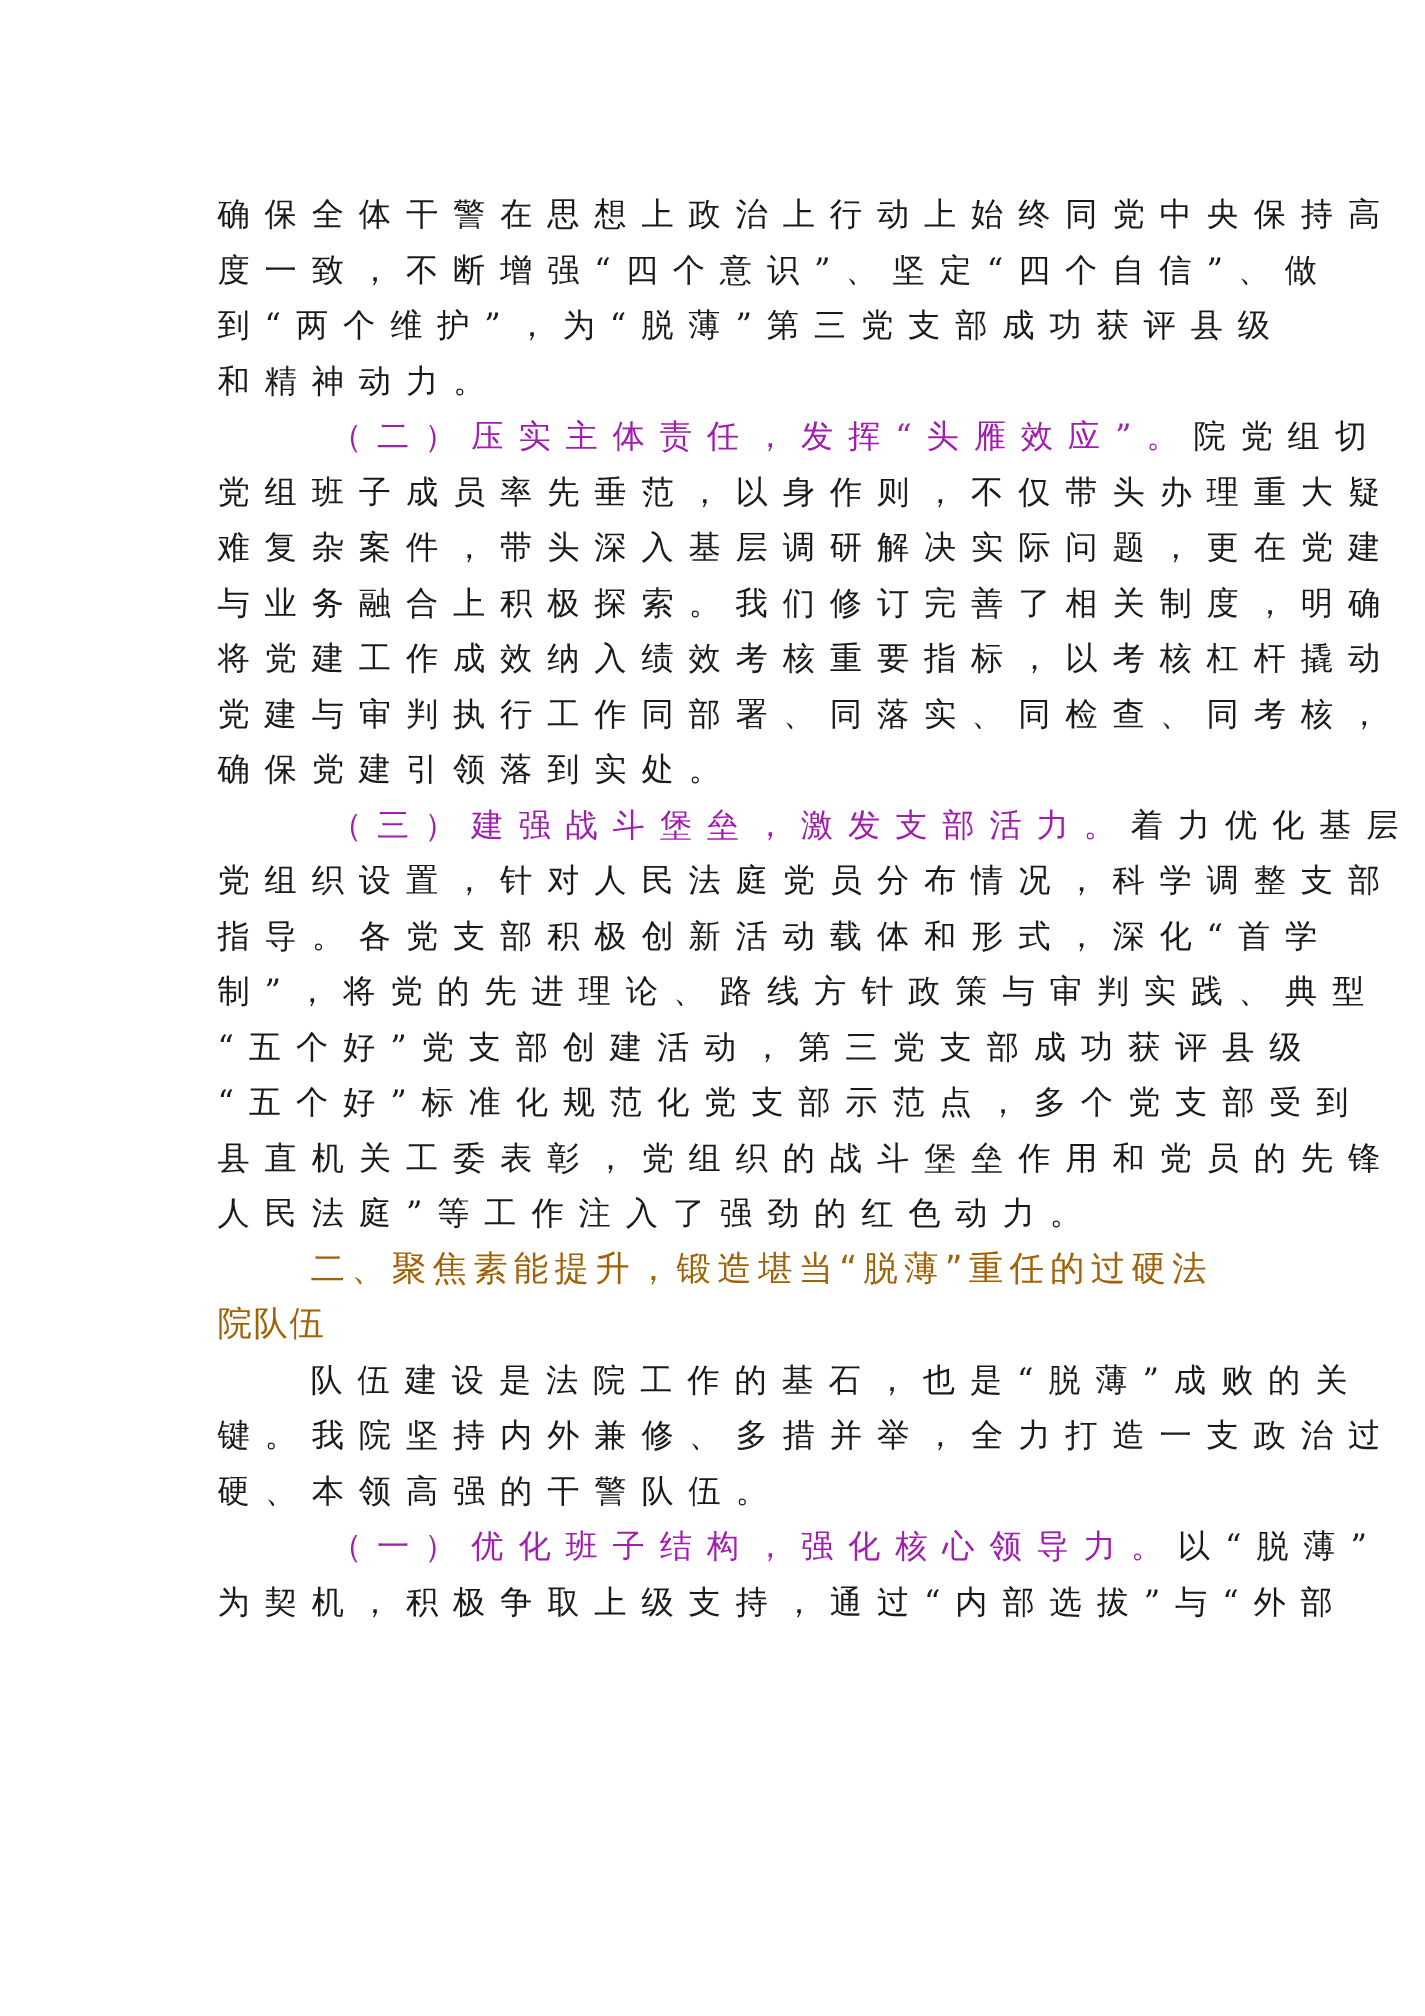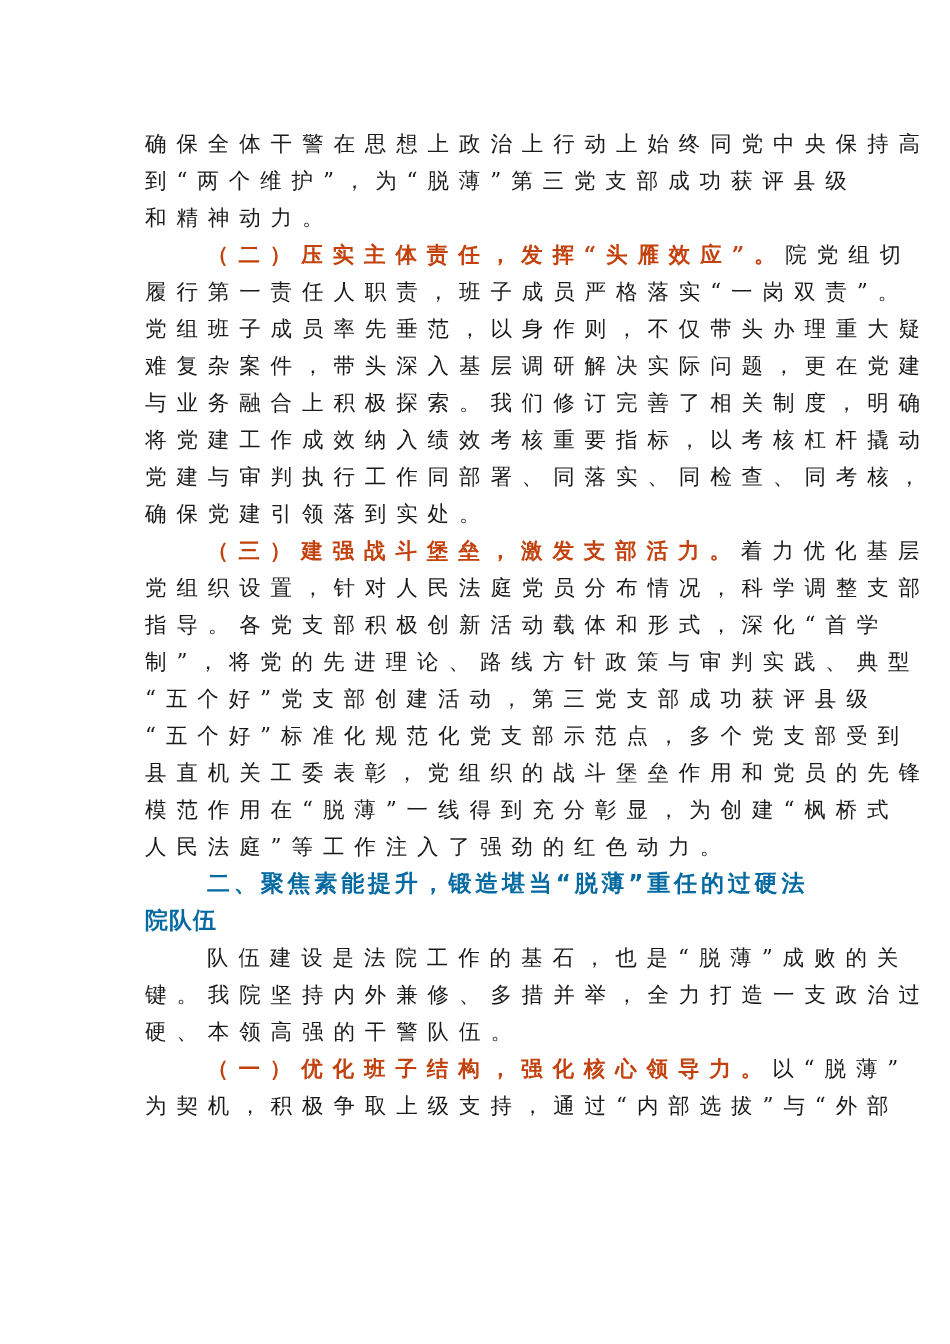--- a/index.html
+++ b/index.html
@@ -38,70 +38,70 @@
     text-align-last: justify;
     overflow: visible;
   }
   .line.last {
     text-align-last: left;
   }
   .line.indent {
     padding-left: 62px;
   }
   .bold-lead {
-    font-weight: bold;
-    color: #c2410c;
+    font-weight: normal;
+    color: #a21caf;
+    margin-left: 13px;
   }
   .heading-line {
     height: 37px;
     line-height: 37px;
     white-space: nowrap;
     font-family: "DejaVu Sans", "Liberation Sans", sans-serif;
-    font-weight: bold;
+    font-weight: normal;
     font-size: 23px;
-    color: #0369a1;
+    color: #a16207;
     letter-spacing: 2.6px;
     text-align: justify;
     text-align-last: justify;
   }
   .heading-line.indent { padding-left: 62px; }
   .heading-line.last { text-align-last: left; letter-spacing: 1px; }
 </style>
 </head>
 <body>
 
 <div class="page">
   <div class="content">
 
     <div>
       <div class="line">确保全体干警在思想上政治上行动上始终同党中央保持高</div>
+      <div class="line">度一致，不断增强“四个意识”、坚定“四个自信”、做</div>
       <div class="line">到“两个维护”，为“脱薄”第三党支部成功获评县级</div>
       <div class="line last">和精神动力。</div>
     </div>
 
     <div>
       <div class="line indent"><span class="bold-lead">（二）压实主体责任，发挥“头雁效应”。</span><span>院党组切</span></div>
-      <div class="line">履行第一责任人职责，班子成员严格落实“一岗双责”。</div>
       <div class="line">党组班子成员率先垂范，以身作则，不仅带头办理重大疑</div>
       <div class="line">难复杂案件，带头深入基层调研解决实际问题，更在党建</div>
       <div class="line">与业务融合上积极探索。我们修订完善了相关制度，明确</div>
       <div class="line">将党建工作成效纳入绩效考核重要指标，以考核杠杆撬动</div>
       <div class="line">党建与审判执行工作同部署、同落实、同检查、同考核，</div>
       <div class="line last">确保党建引领落到实处。</div>
     </div>
 
     <div>
       <div class="line indent"><span class="bold-lead">（三）建强战斗堡垒，激发支部活力。</span><span>着力优化基层</span></div>
       <div class="line">党组织设置，针对人民法庭党员分布情况，科学调整支部</div>
       <div class="line">指导。各党支部积极创新活动载体和形式，深化“首学</div>
       <div class="line">制”，将党的先进理论、路线方针政策与审判实践、典型</div>
       <div class="line">“五个好”党支部创建活动，第三党支部成功获评县级</div>
       <div class="line">“五个好”标准化规范化党支部示范点，多个党支部受到</div>
       <div class="line">县直机关工委表彰，党组织的战斗堡垒作用和党员的先锋</div>
-      <div class="line">模范作用在“脱薄”一线得到充分彰显，为创建“枫桥式</div>
       <div class="line last">人民法庭”等工作注入了强劲的红色动力。</div>
     </div>
 
     <div>
       <div class="heading-line indent">二、聚焦素能提升，锻造堪当“脱薄”重任的过硬法</div>
       <div class="heading-line last">院队伍</div>
     </div>
 
     <div>
       <div class="line indent">队伍建设是法院工作的基石，也是“脱薄”成败的关</div>

